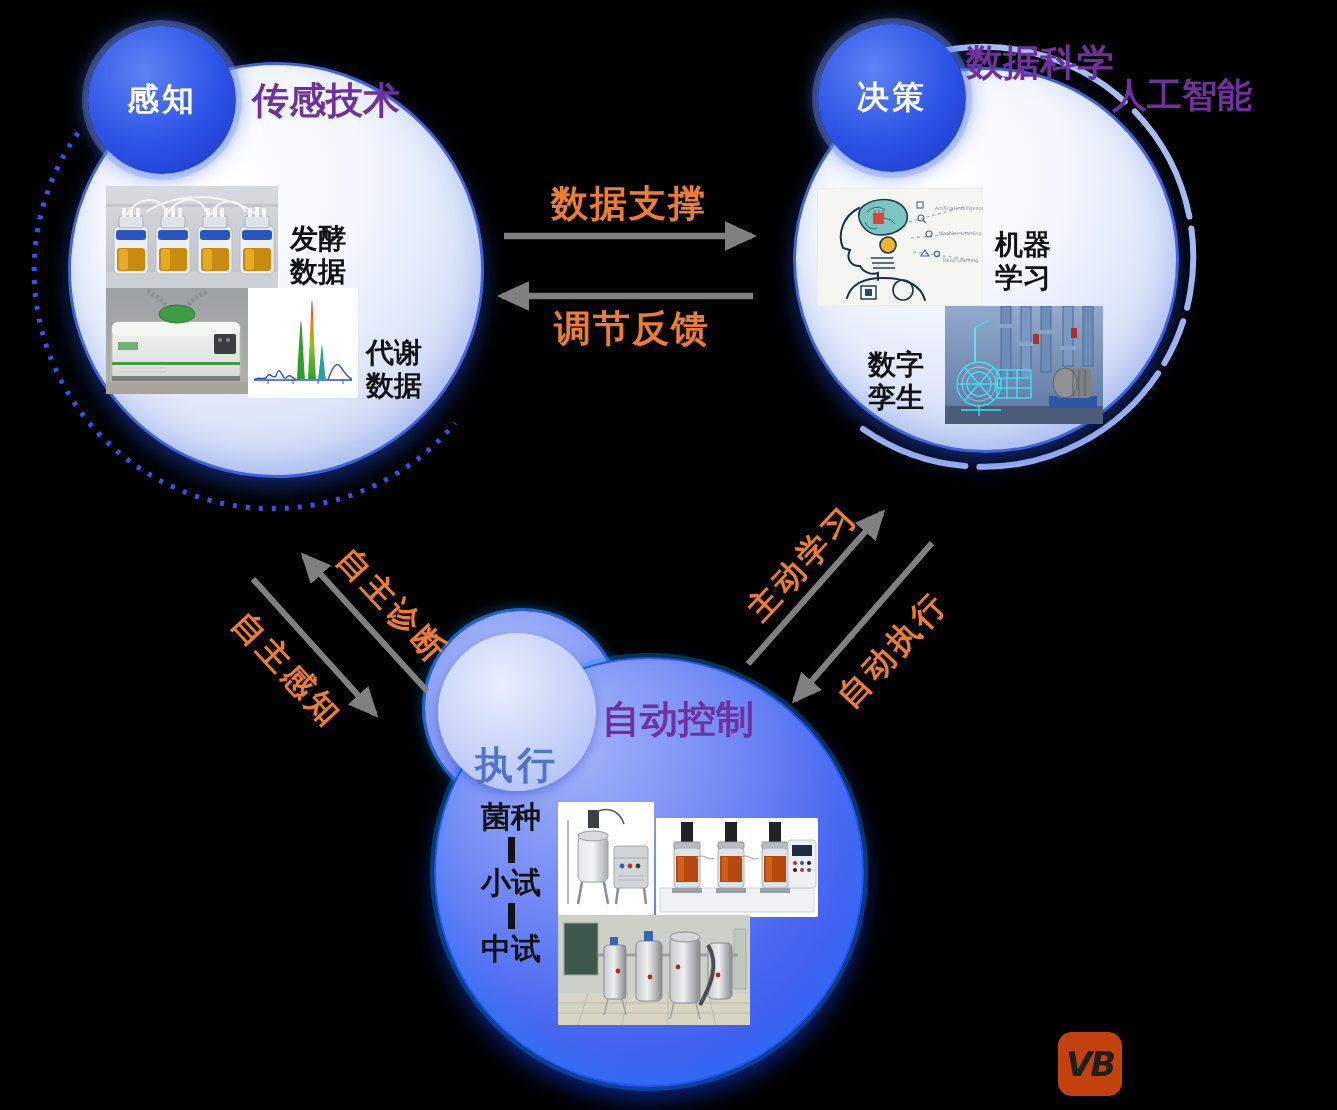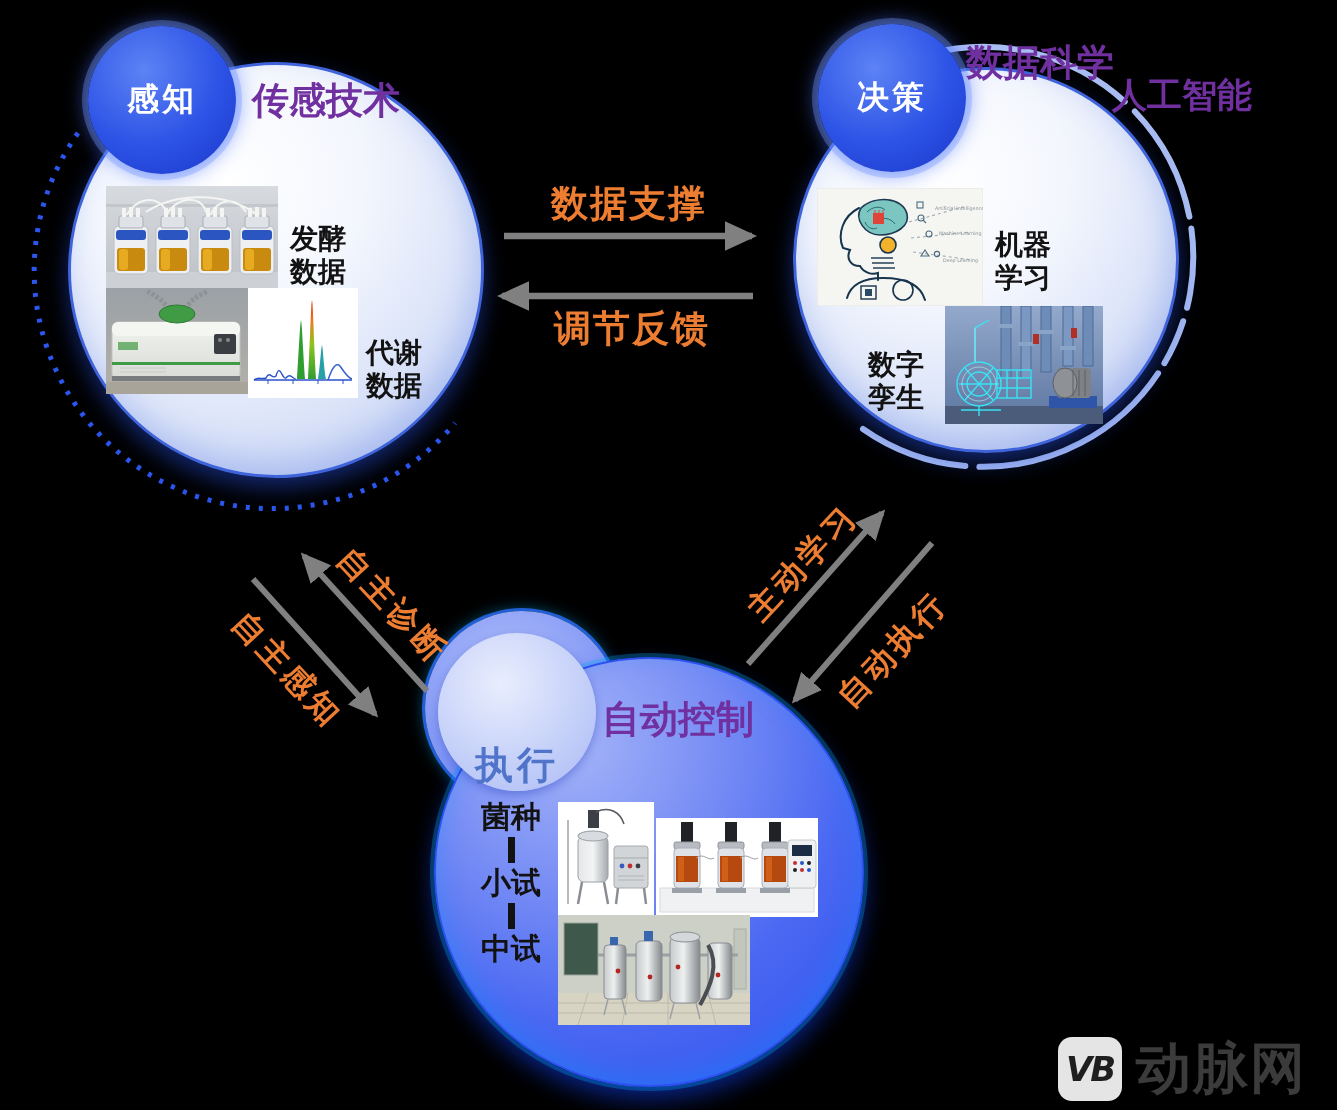--- a/index.html
+++ b/index.html
@@ -48,21 +48,21 @@
   .photo{position:absolute;overflow:hidden;}
   .photo svg{display:block;}
 
   
   .stage-col{position:absolute;display:flex;flex-direction:column;align-items:center;}
   .stage{color:#121212;font-weight:bold;font-size:30px;line-height:34px;}
   .stage-bar{width:7px;height:26px;background:#121212;margin:3px 0;}
 
   
   .wm{position:absolute;display:flex;align-items:center;}
-  .wm-box{width:64px;height:64px;border-radius:14px;background:#e5e5e5;display:flex;align-items:center;justify-content:center;
+  .wm-box{width:64px;height:64px;border-radius:14px;background:#c2410c;display:flex;align-items:center;justify-content:center;
           color:#1f1f1f;font-weight:bold;font-size:34px;font-style:italic;letter-spacing:-2px;}
   .wm-name{color:#3b3b3b;font-weight:bold;font-size:55px;margin-left:14px;letter-spacing:2px;}
 
   svg.overlay{position:absolute;left:0;top:0;pointer-events:none;}
 </style>
 </head>
 <body>
 
 <div id="canvas">
 
@@ -483,16 +483,15 @@
   <div class="orange-label" style="left:632px;top:329px;transform:translate(-50%,-50%);font-size:37px;letter-spacing:2px;">调节反馈</div>
   <div class="orange-label" style="left:629px;top:204px;transform:translate(-50%,-50%);font-size:37px;letter-spacing:2px;">数据支撑</div>
 
   <div class="diag-label" style="left:803px;top:563px;transform:translate(-50%,-50%) rotate(-47deg);">主动学习</div>
   <div class="diag-label" style="left:893px;top:650px;transform:translate(-50%,-50%) rotate(-47deg);">自动执行</div>
   <div class="diag-label" style="left:392px;top:606px;transform:translate(-50%,-50%) rotate(47deg);">自主诊断</div>
   <div class="diag-label" style="left:287px;top:670px;transform:translate(-50%,-50%) rotate(47deg);">自主感知</div>
 
   <div class="wm" style="left:1058px;top:1032px;">
     <div class="wm-box">VB</div>
-    <div class="wm-name">动脉网</div>
   </div>
 
 </div>
 
 </body></html>

